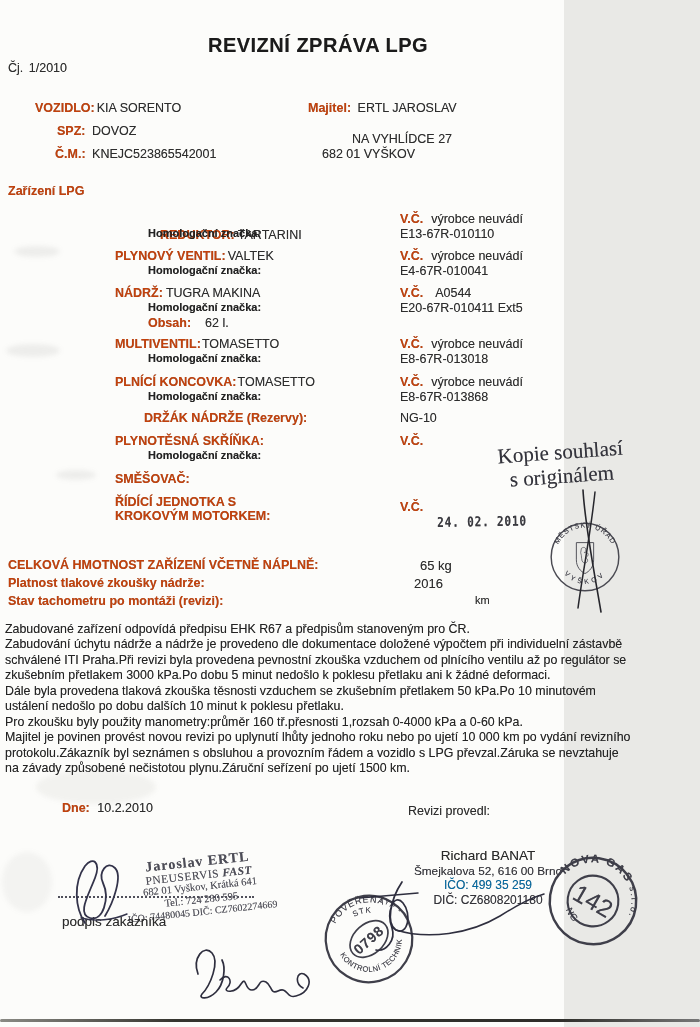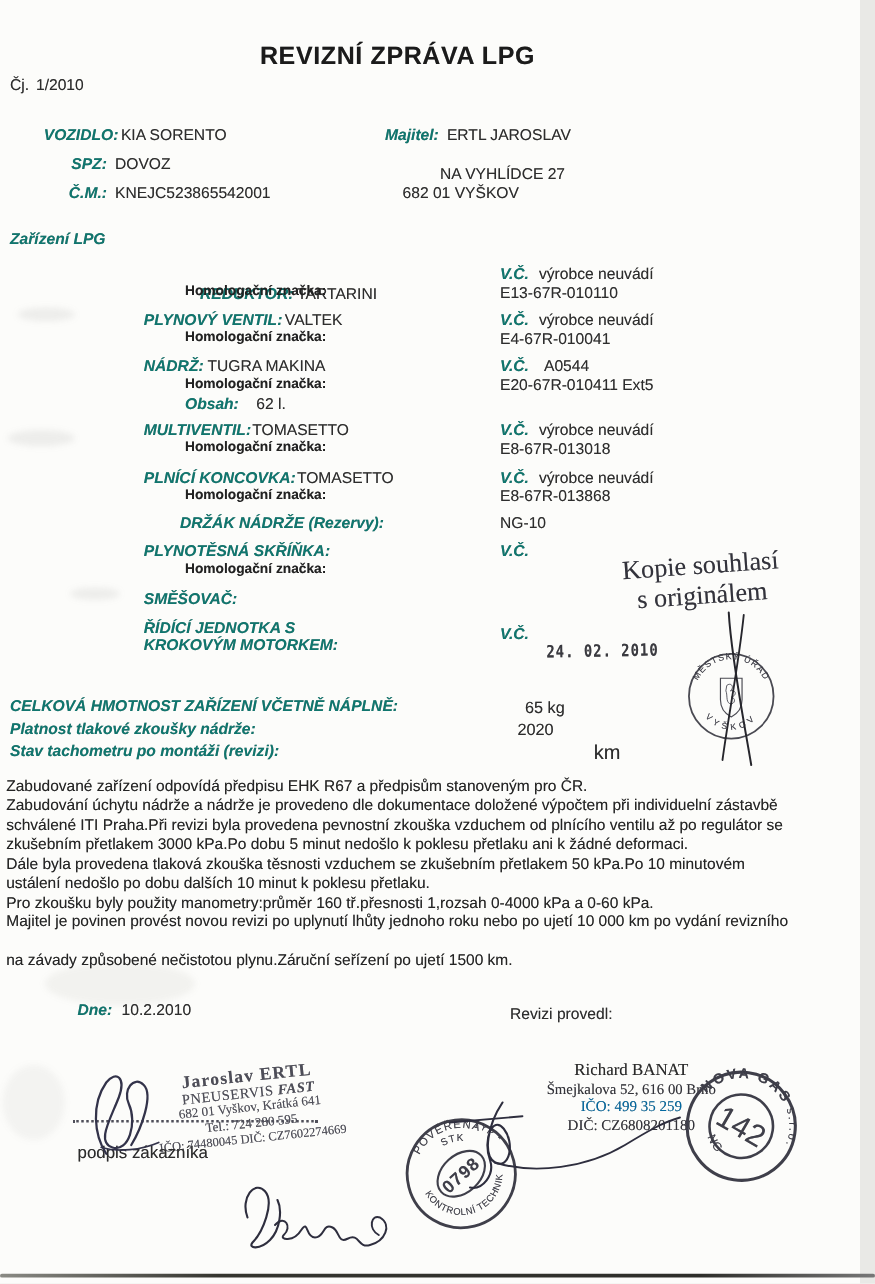--- a/index.html
+++ b/index.html
@@ -1,23 +1,23 @@
 <!DOCTYPE html>
 <html><head>
 <meta charset="utf-8">
 <style>
   html,body{margin:0;padding:0;}
   body{width:700px;height:1027px;overflow:hidden;background:#e9e9e6;}
   .page{
-    position:relative;width:688px;height:1027px;background:#fcfcfa;
+    position:relative;width:564px;height:1027px;background:#fcfcfa;
     font-family:"Liberation Sans",sans-serif;color:#2b2b2b;
     text-shadow:0 0 .4px rgba(40,40,40,.45);
   }
   .abs{position:absolute;white-space:nowrap;}
-  .b{font-weight:bold;color:#0f766e;font-style:italic;}
+  .b{font-weight:bold;color:#c2410c;}
   .title{font-size:20px;font-weight:bold;letter-spacing:.5px;color:#1b1b1b;}
   .base{font-size:12.5px;}
   .sub{font-size:11px;font-weight:bold;color:#222;}
   .val{color:#2d2d2d;}
   .pline{font-size:12.4px;color:#242424;}
   .kopie{font-family:"Liberation Serif",serif;font-size:21px;color:#33333c;text-align:center;line-height:24px;}
   .ertl{font-family:"Liberation Serif",serif;color:#4d4d58;text-align:center;line-height:12.5px;}
   .ertl .l1{font-size:14px;font-weight:bold;letter-spacing:1px;}
   .ertl .l2{font-size:11.5px;letter-spacing:.5px;}
   .ertl .l2 .fast{font-weight:bold;font-style:italic;}
@@ -104,41 +104,42 @@
 
   <div class="abs base b" style="left:115px;top:472px;">SMĚŠOVAČ:</div>
 
   <div class="abs base b" style="left:115px;top:495px;">ŘÍDÍCÍ JEDNOTKA S</div>
   <div class="abs base b" style="left:115px;top:509px;">KROKOVÝM MOTORKEM:</div>
   <div class="abs base b" style="left:400px;top:500px;">V.Č.</div>
 
   <div class="abs base b" style="left:8px;top:558px;">CELKOVÁ HMOTNOST ZAŘÍZENÍ VČETNĚ NÁPLNĚ:</div>
   <div class="abs base val" style="left:420px;top:558px;font-size:13px;text-align:center;">65 kg</div>
   <div class="abs base b" style="left:8px;top:576px;">Platnost tlakové zkoušky nádrže:</div>
-  <div class="abs base val" style="left:414px;top:576px;font-size:13px;">2020</div>
+  <div class="abs base val" style="left:414px;top:576px;font-size:13px;">2016</div>
   <div class="abs base b" style="left:8px;top:594px;">Stav tachometru po montáži (revizi):</div>
-  <div class="abs base val" style="left:437px;top:594px;font-size:16px;padding-left:38px;">km</div>
+  <div class="abs base val" style="left:437px;top:594px;font-size:11px;padding-left:38px;">km</div>
 
   <div class="abs pline" style="left:5px;top:622px;">Zabudované zařízení odpovídá předpisu EHK R67 a předpisům stanoveným pro ČR.</div>
   <div class="abs pline" style="left:5px;top:637px;">Zabudování úchytu nádrže a nádrže je provedeno dle dokumentace doložené výpočtem při individuelní zástavbě</div>
   <div class="abs pline" style="left:5px;top:653px;">schválené ITI Praha.Při revizi byla provedena pevnostní zkouška vzduchem od plnícího ventilu až po regulátor se</div>
   <div class="abs pline" style="left:5px;top:668px;">zkušebním přetlakem 3000 kPa.Po dobu 5 minut nedošlo k poklesu přetlaku ani k žádné deformaci.</div>
   <div class="abs pline" style="left:5px;top:684px;">Dále byla provedena tlaková zkouška těsnosti vzduchem se zkušebním přetlakem 50 kPa.Po 10 minutovém</div>
   <div class="abs pline" style="left:5px;top:699px;">ustálení nedošlo po dobu dalších 10 minut k poklesu přetlaku.</div>
   <div class="abs pline" style="left:5px;top:715px;">Pro zkoušku byly použity manometry:průměr 160 tř.přesnosti 1,rozsah 0-4000 kPa a 0-60 kPa.</div>
   <div class="abs pline" style="left:5px;top:730px;">Majitel je povinen provést novou revizi po uplynutí lhůty jednoho roku nebo po ujetí 10 000 km po vydání revizního</div>
+  <div class="abs pline" style="left:5px;top:746px;">protokolu.Zákazník byl seznámen s obsluhou a provozním řádem a vozidlo s LPG převzal.Záruka se nevztahuje</div>
   <div class="abs pline" style="left:5px;top:761px;">na závady způsobené nečistotou plynu.Záruční seřízení po ujetí 1500 km.</div>
 
   <div class="abs base" style="left:62px;top:801px;">
     <span class="b">Dne:</span>
     <span class="val" style="margin-left:4px;">10.2.2010</span>
   </div>
   <div class="abs base val" style="left:408px;top:804px;">Revizi provedl:</div>
 
-  <div class="abs" style="left:420px;top:849px;width:170px;text-align:center;line-height:14.5px;font-family:Liberation Serif, serif;">
+  <div class="abs" style="left:403px;top:849px;width:170px;text-align:center;line-height:14.5px;">
     <div style="font-size:13.5px;color:#2a2a2a;">Richard BANAT</div>
     <div style="font-size:11.8px;color:#33333a;">Šmejkalova 52, 616 00 Brno</div>
     <div style="font-size:12px;color:#0369a1;">IČO: 499 35 259</div>
     <div style="font-size:12px;color:#33333a;">DIČ: CZ6808201180</div>
   </div>
 
   <div class="abs ertl" style="left:95px;top:856px;width:210px;transform:rotate(-6deg);">
     <div class="l1">Jaroslav ERTL</div>
     <div class="l2"><span>PNEUSERVIS</span> <span class="fast">FAST</span></div>
     <div class="l3">682 01 Vyškov, Krátká 641</div>

